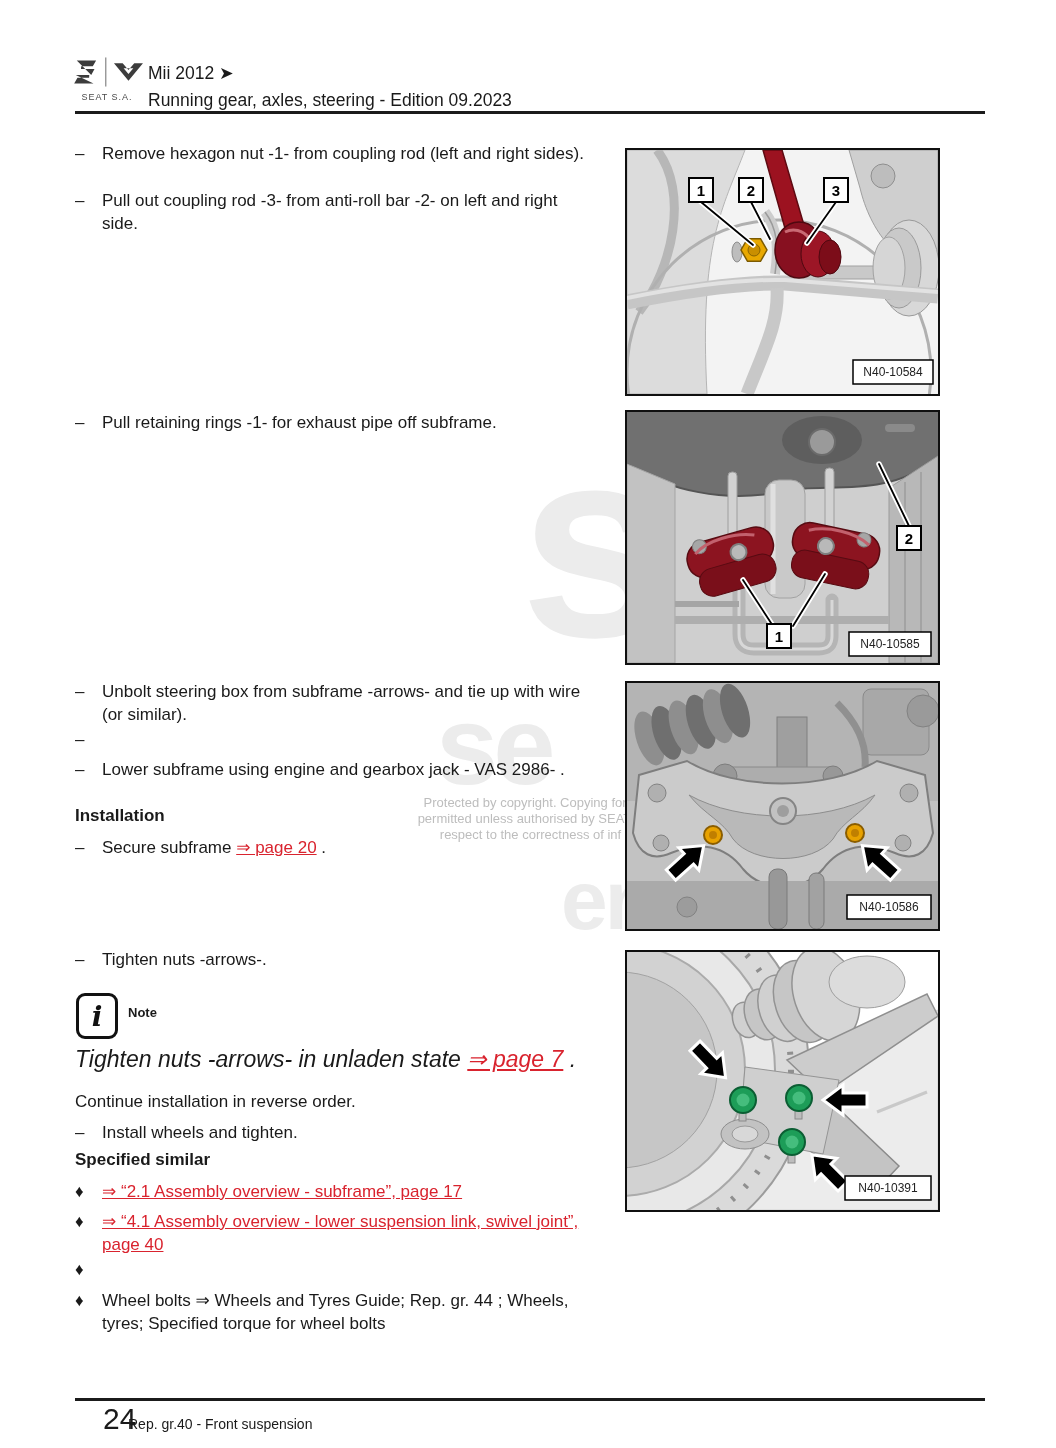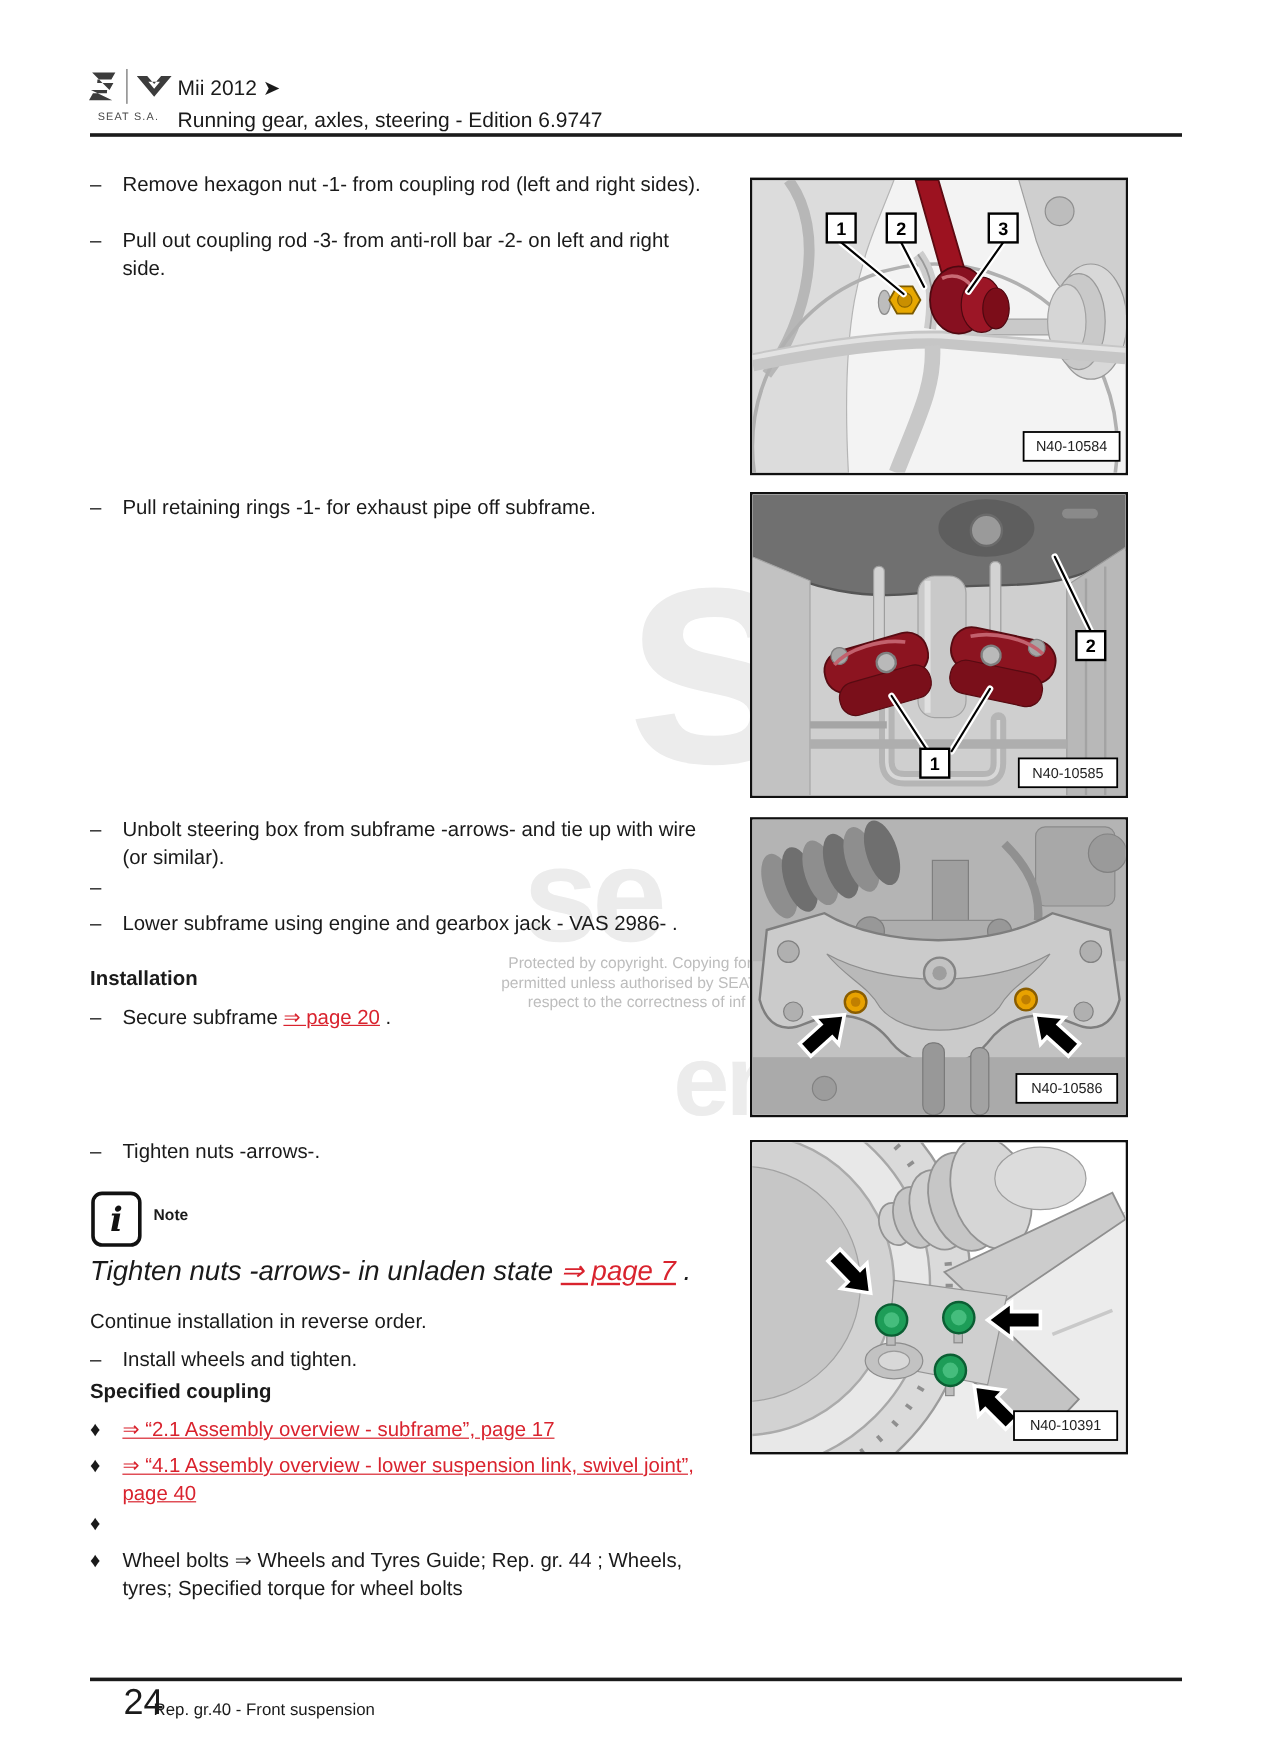--- a/index.html
+++ b/index.html
@@ -61,21 +61,21 @@
       <svg width="2" height="30" viewBox="0 0 2 30">
         <rect width="1.5" height="30" fill="#9a9a9a"></rect>
       </svg>
       <svg width="32" height="24" viewBox="0 0 32 24">
         <path d="M1,3 L10,3 L16,10 L22,3 L31,3 L16,21 Z M16,14 L11,8 L21,8 Z" fill="#3c3c3c" fill-rule="evenodd"></path>
       </svg>
     </div>
     <div class="logo-caption">SEAT S.A.</div>
   </div>
   <div class="hdr-title">Mii 2012 ➤</div>
-  <div class="hdr-sub">Running gear, axles, steering - Edition 6.9747</div>
+  <div class="hdr-sub">Running gear, axles, steering - Edition 09.2023</div>
   <div class="hdr-rule"></div>
 
   <div class="li" style="top:142px">
     <span class="b">–</span>
     <span>Remove hexagon nut -1- from coupling rod (left and right sides).</span>
   </div>
   <div class="li" style="top:189px">
     <span class="b">–</span>
     <span>Pull out coupling rod -3- from anti-roll bar -2- on left and right side.</span>
   </div>
@@ -111,21 +111,21 @@
   <div class="note-text">
     <span>Tighten nuts -arrows- in unladen state </span><span class="link">⇒ page 7</span><span> .</span>
   </div>
 
   <div class="p" style="top:1090px">Continue installation in reverse order.</div>
   <div class="li" style="top:1121px">
     <span class="b">–</span>
     <span>Install wheels and tighten.</span>
   </div>
 
-  <div class="h" style="top:1150px">Specified coupling</div>
+  <div class="h" style="top:1150px">Specified similar</div>
   <div class="li" style="top:1180px">
     <span class="b">♦</span>
     <span class="link">⇒ “2.1 Assembly overview - subframe”, page 17</span>
   </div>
   <div class="li" style="top:1210px">
     <span class="b">♦</span>
     <span class="link">⇒ “4.1 Assembly overview - lower suspension link, swivel joint”, page 40</span>
   </div>
   <div class="li" style="top:1258px">
     <span class="b">♦</span>

